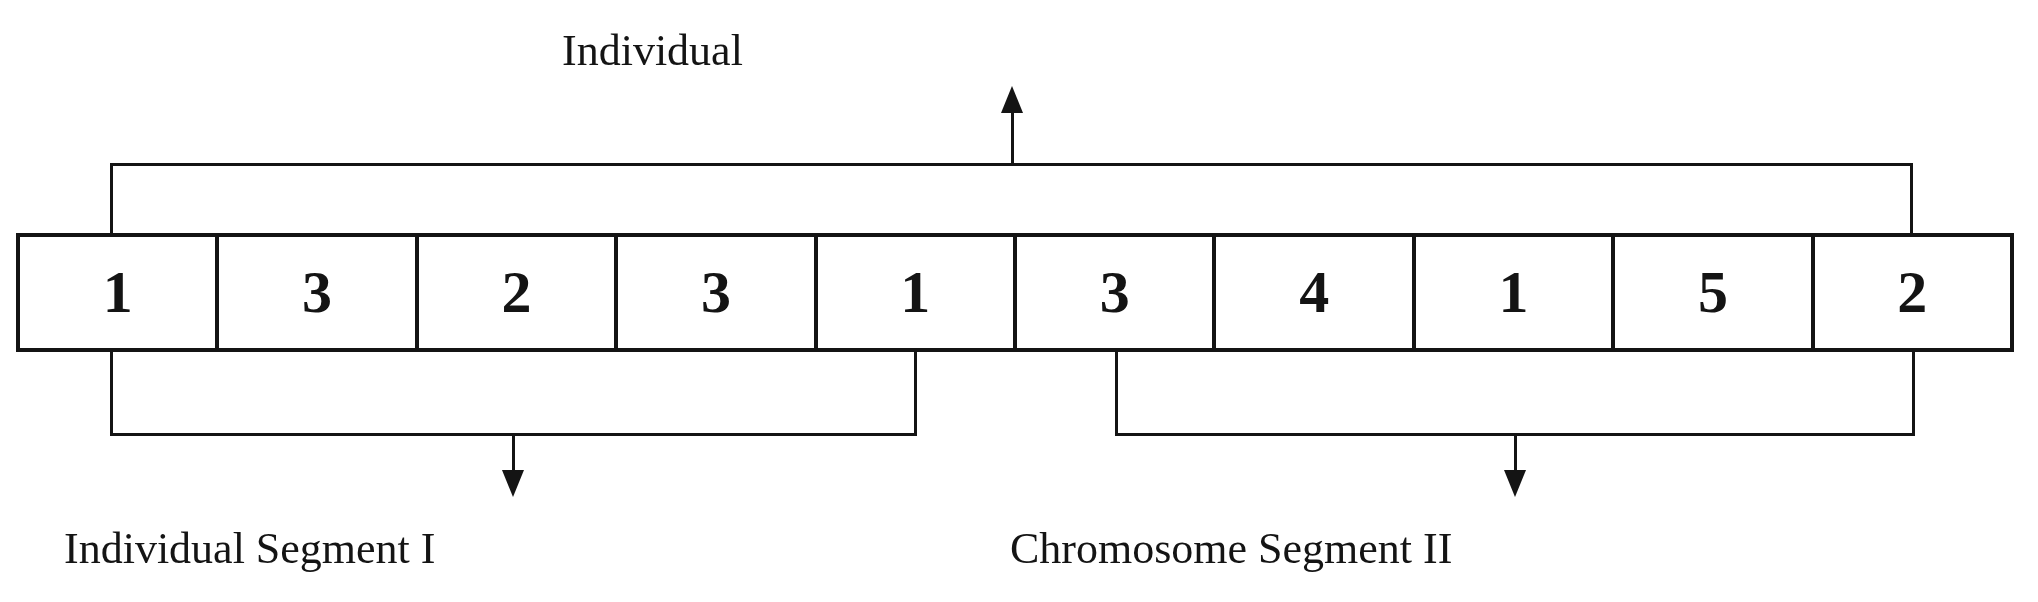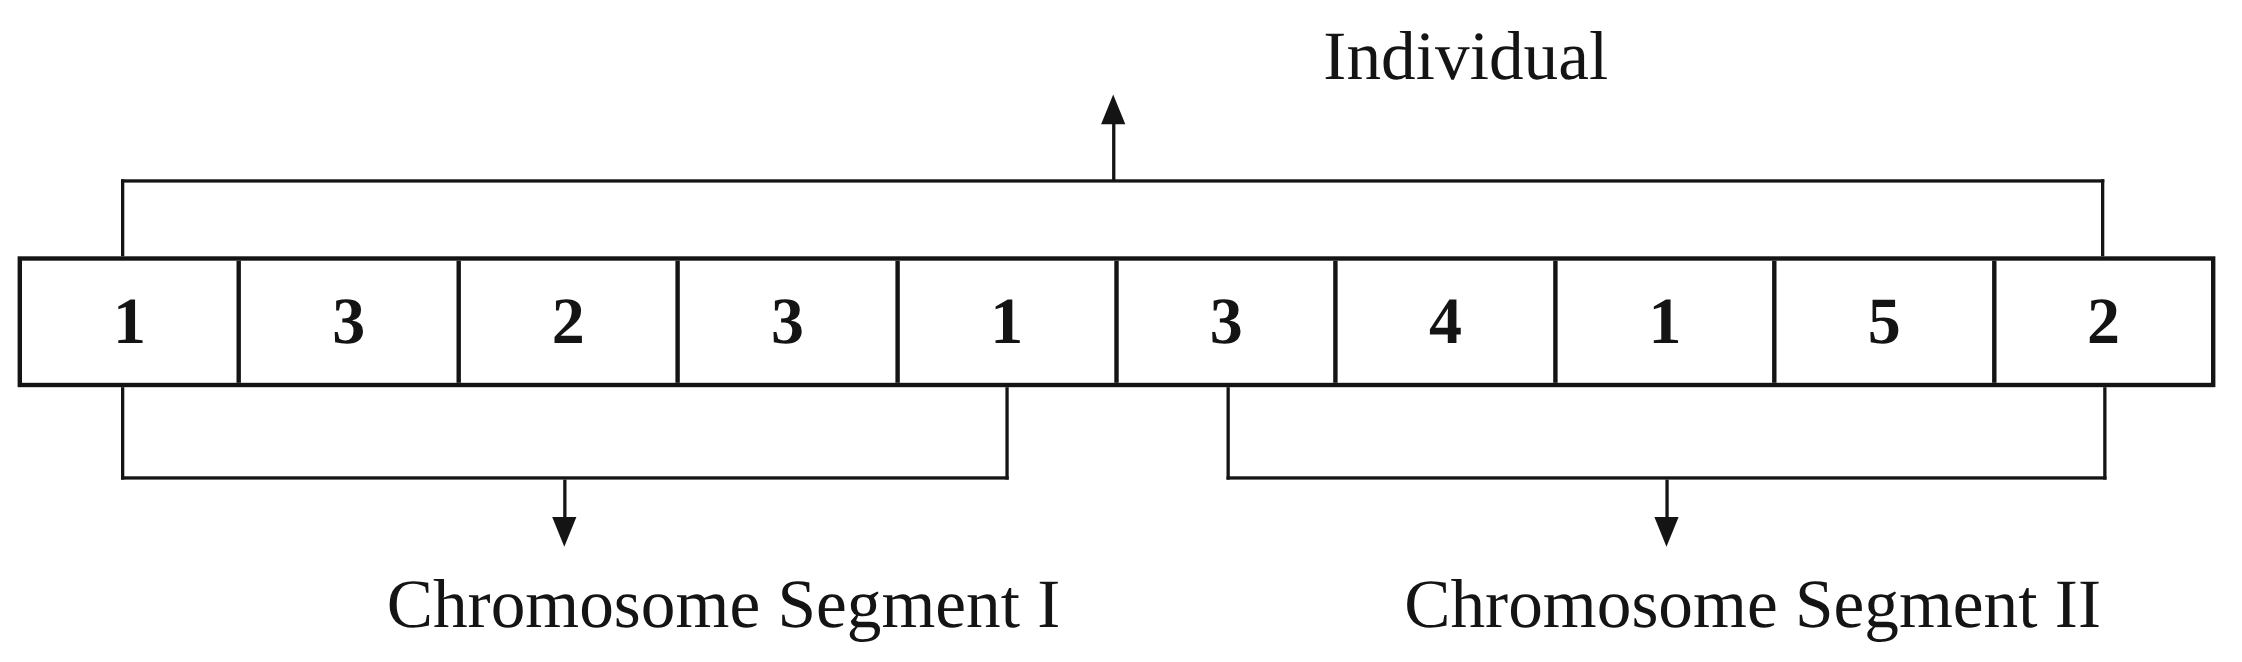--- a/index.html
+++ b/index.html
@@ -14,23 +14,23 @@
     background:var(--bg);
     font-family:"Liberation Serif", serif;
     color:var(--text);
     position:relative;
     overflow:hidden;
   }
   .abs{position:absolute;}
 
   
   .label{
-    font-size:63px;
+    font-size:44px;
     line-height:66px;
-    text-align:right;
+    text-align:left;
     white-space:nowrap;
     color:var(--text);
   }
 
   
   .bracket-top{
     left:110px; top:163px;
     width:1803px; height:72px;
     border-top:3px solid var(--line);
     border-left:3px solid var(--line);
@@ -105,18 +105,18 @@
   <div class="gene-cell">3</div>
   <div class="gene-cell">4</div>
   <div class="gene-cell">1</div>
   <div class="gene-cell">5</div>
   <div class="gene-cell">2</div>
 </div>
 
 <div class="abs bracket-bottom bracket-seg1"></div>
 <div class="abs shaft-v" style="left:512px; top:436px; height:37px;"></div>
 <div class="abs head-down" style="left:502px; top:470px;"></div>
-<div class="abs label" style="left:64px; top:516px; width:900px;">Chromosome Segment I</div>
+<div class="abs label" style="left:64px; top:516px; width:900px;">Individual Segment I</div>
 
 <div class="abs bracket-bottom bracket-seg2"></div>
 <div class="abs shaft-v" style="left:1514px; top:436px; height:37px;"></div>
 <div class="abs head-down" style="left:1504px; top:470px;"></div>
 <div class="abs label" style="left:1010px; top:516px; width:900px;">Chromosome Segment II</div>
 
 </body></html>

